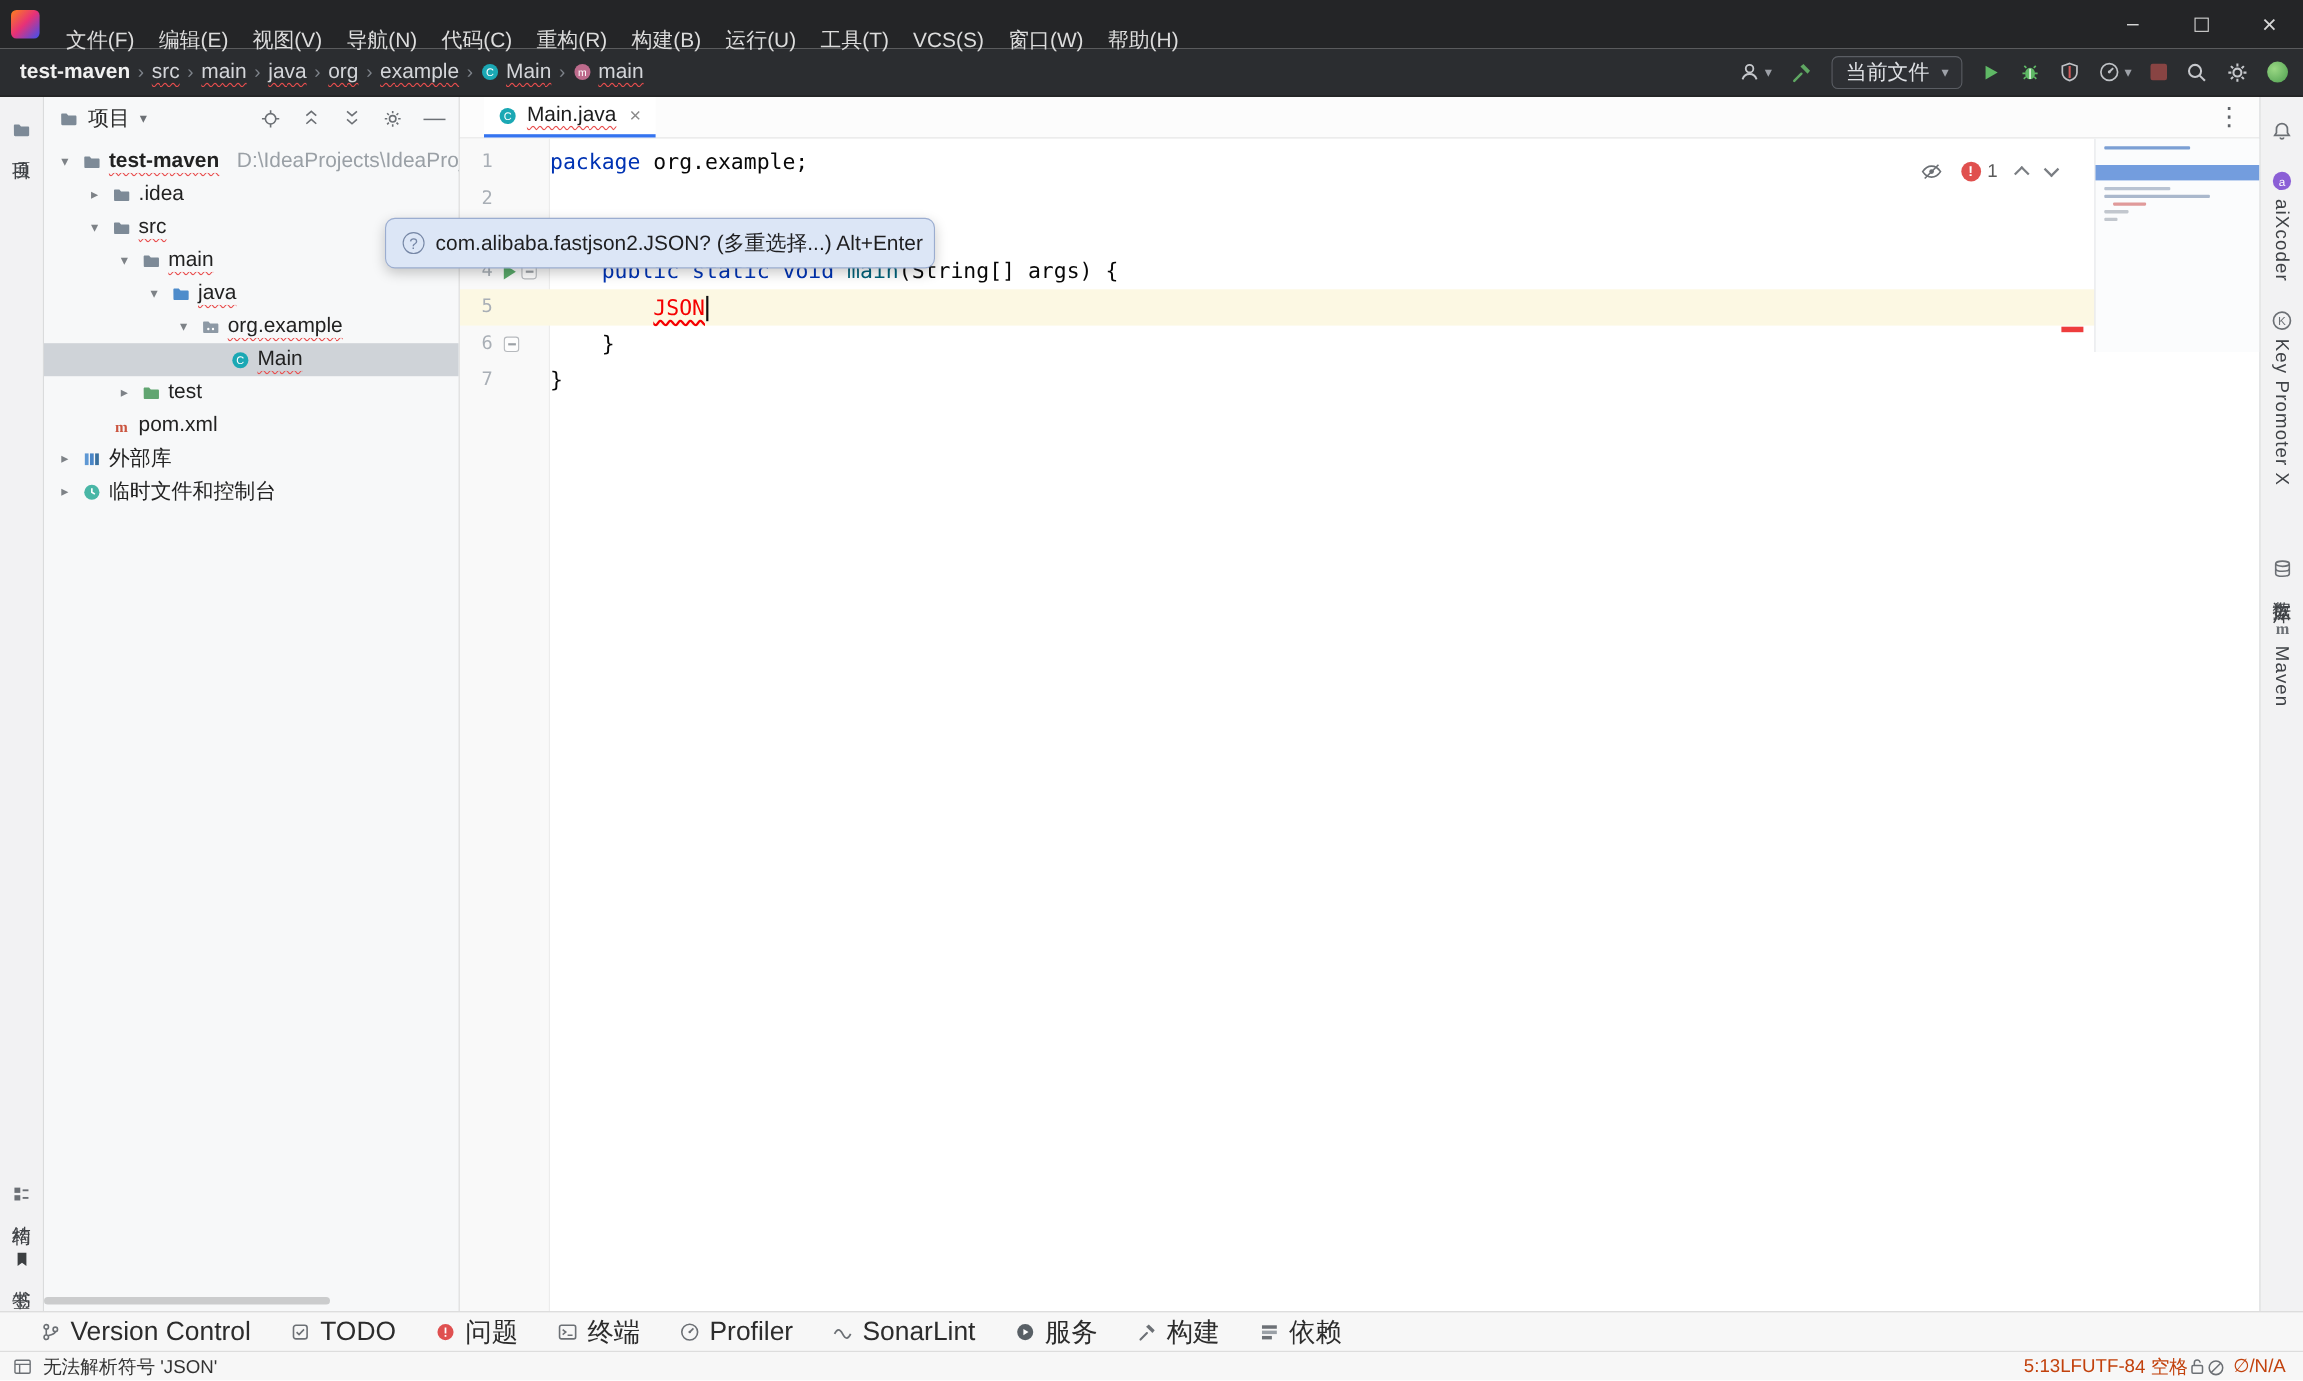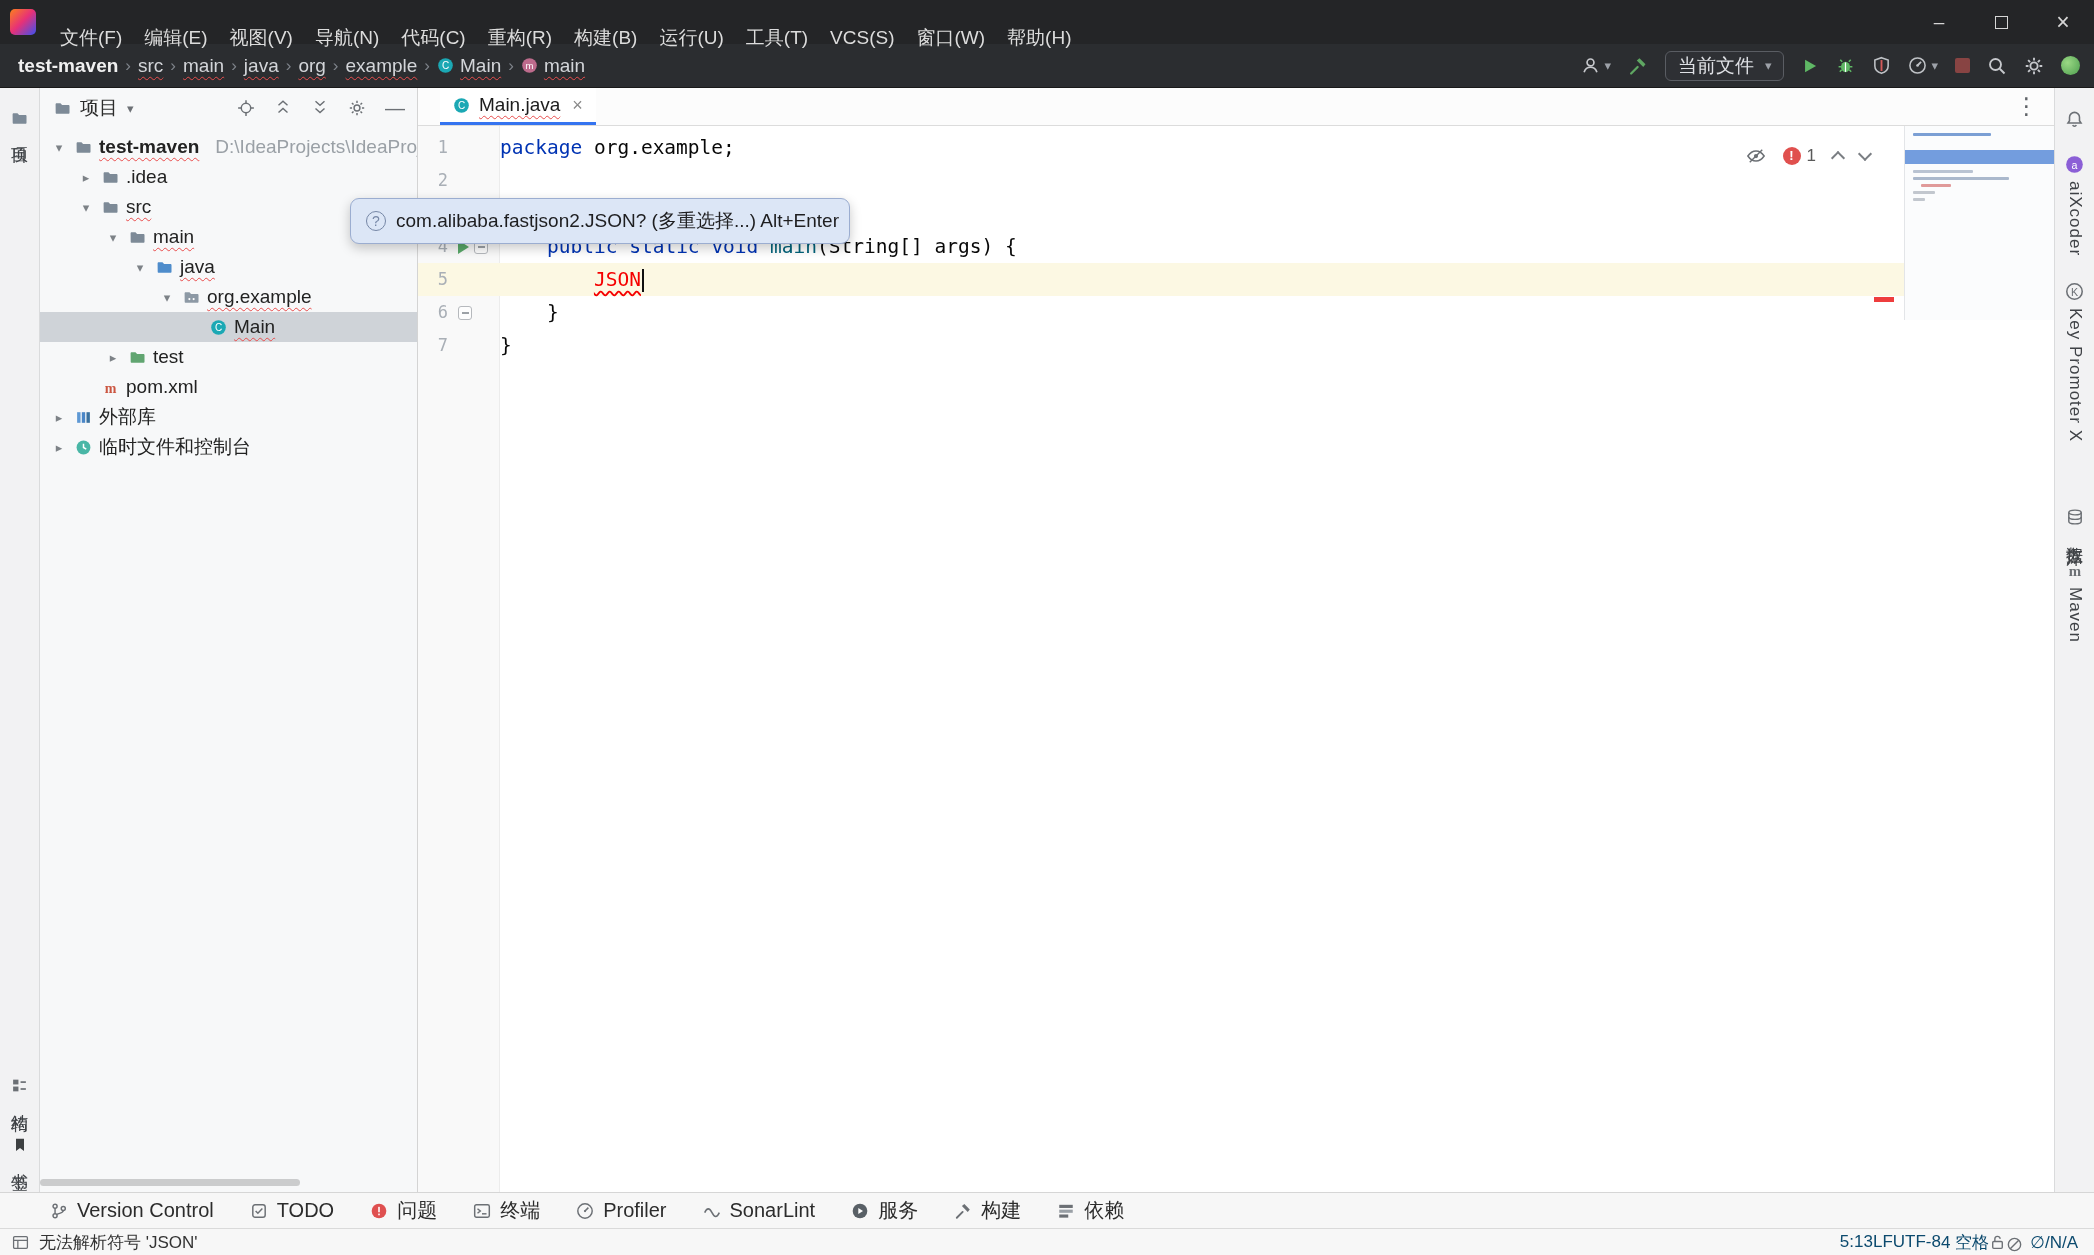--- a/index.html
+++ b/index.html
@@ -93,25 +93,25 @@
 .mm4{left:16px;top:58px;width:30px;background:#e09a9a;}
 .mm5{left:8px;top:65px;width:22px;background:#c2c7ce;}
 .mm6{left:8px;top:72px;width:12px;background:#c2c7ce;}
 .stripe-err{position:absolute;top:171px;right:160px;width:20px;height:5px;background:#ee3d3d;z-index:6;}
 
 
 .hint{position:absolute;left:350px;top:198px;width:500px;height:46px;background:#dce6f6;border:1px solid #9badd0;border-radius:9px;display:flex;align-items:center;gap:10px;padding:0 15px;box-shadow:0 4px 12px rgba(0,0,0,.22);z-index:30;font-size:19px;color:#1e1e20;white-space:nowrap;}
 .hint-q{width:20px;height:20px;flex:none;border:1.5px solid #7687a6;border-radius:50%;color:#7687a6;font-size:14px;display:flex;align-items:center;justify-content:center;}
 
 
-.toolbar{position:absolute;left:0;top:1192px;width:100%;height:36px;background:#f7f7f7;border-top:1px solid #d6d6d6;display:flex;align-items:center;gap:36px;padding-left:50px;font-size:20px;color:#2c2c2c;z-index:20;}
+.toolbar{position:absolute;left:0;top:1192px;width:100%;height:36px;background:#f7f7f7;border-top:1px solid #d6d6d6;display:flex;align-items:center;gap:36px;padding-left:37px;font-size:24px;color:#2c2c2c;z-index:20;}
 .tb-item{display:flex;align-items:center;gap:9px;white-space:nowrap;}
 .statusbar{position:absolute;left:0;top:1228px;width:100%;height:27px;background:#f7f7f7;border-top:1px solid #dadada;display:flex;align-items:center;font-size:17px;color:#333;padding:0 16px 0 12px;z-index:20;}
 .sb-left{display:flex;align-items:center;gap:10px;white-space:nowrap;}
-.sb-right{margin-left:auto;display:flex;align-items:center;white-space:nowrap;color:#0c4a6e;}
+.sb-right{margin-left:auto;display:flex;align-items:center;white-space:nowrap;color:#c2410c;}
 </style>
 </head>
 <body>
 
 <div class="screen">
 
   <div class="titlebar">
     <span class="logo"></span>
     <div style="display:flex;">
         <div class="menu-item">文件(F)</div>

